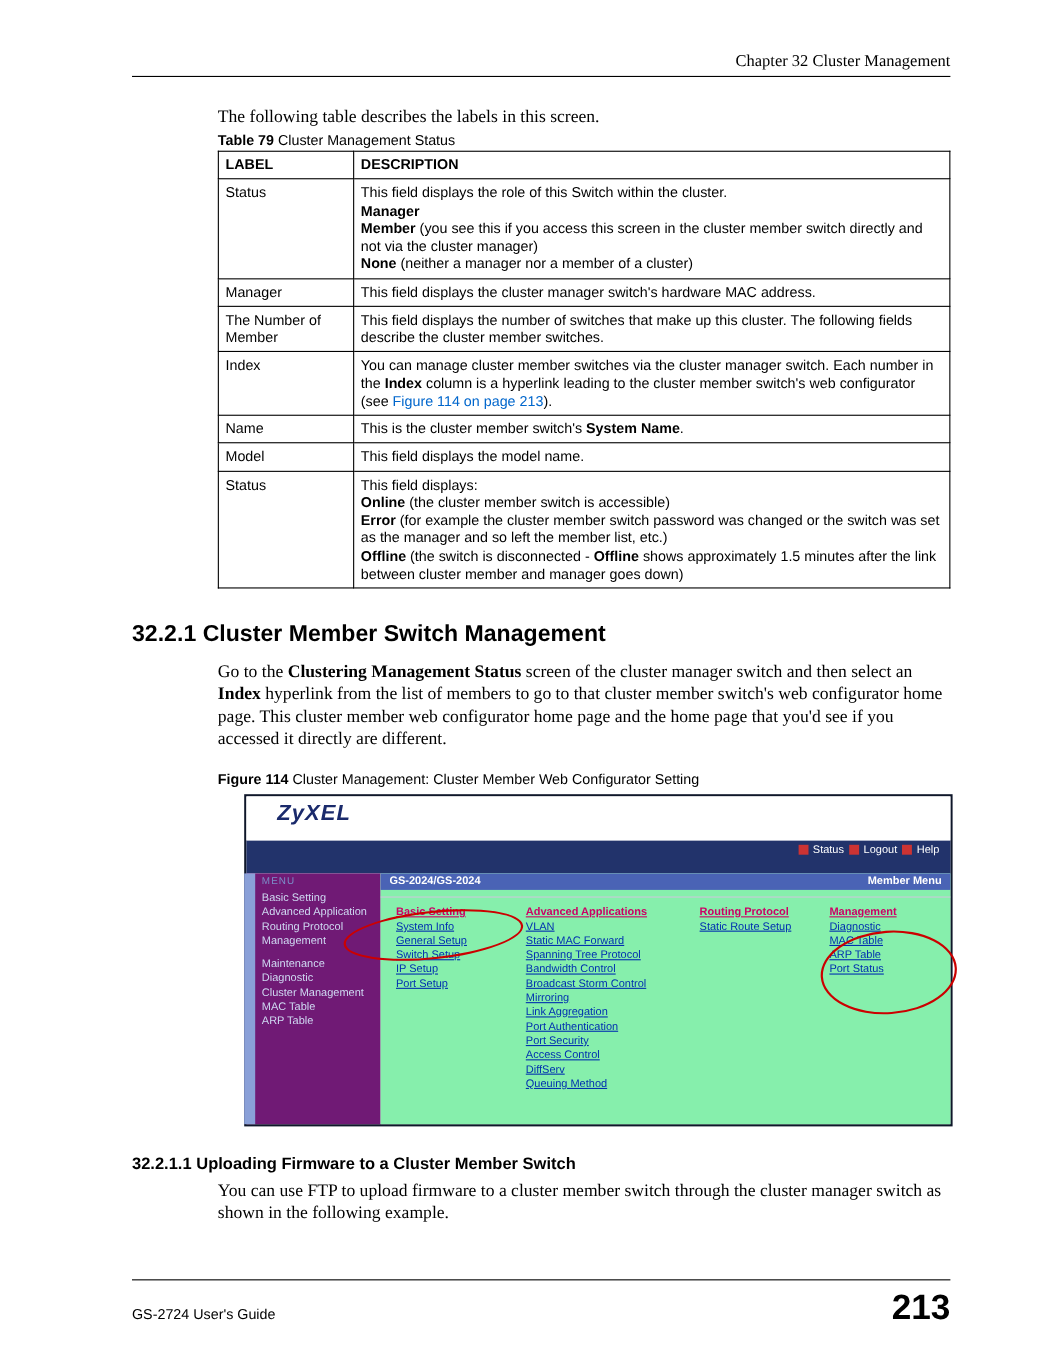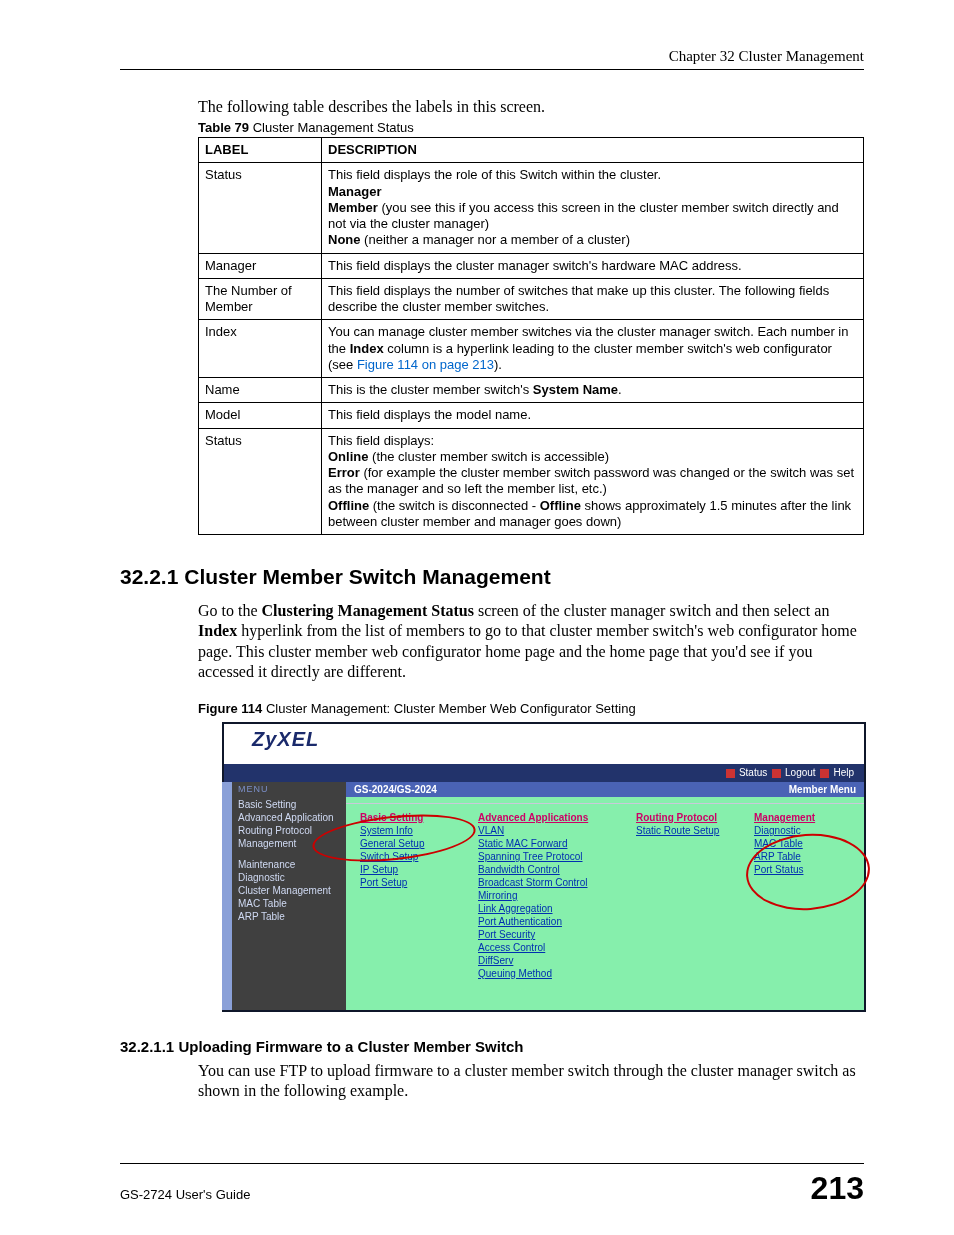--- a/index.html
+++ b/index.html
@@ -98,39 +98,39 @@
   .screenshot .logo {
     position: absolute;
     left: 28px; top: 4px;
     font-style: italic;
     font-weight: bold;
     font-size: 20px;
     color: #1a2a6b;
     letter-spacing: 1px;
   }
   .screenshot .status-bar {
-    height: 18px;
+    height: 30px;
     background: #22336b;
     color: #fff;
     font-size: 10px;
     text-align: right;
     padding-right: 10px;
     line-height: 18px;
   }
   .screenshot .status-bar span { margin-left: 2px; }
   .screenshot .stop-icon {
     display:inline-block; width:9px; height:9px; background:#c33; vertical-align:middle; margin-right:2px;
   }
   .screenshot .body {
     display: flex;
     align-items: stretch;
   }
   .screenshot .sidebar {
     width: 140px;
-    background: #404040;
+    background: #701a75;
     color: #d9e0f4;
     font-size: 10px;
     padding: 0;
     position:relative;
   }
   .vtab {
     position:absolute; left:-2px; top:0; width:10px; height:100%;
     background:#8aa0d8;
   }
   .screenshot .sidebar .menu-label {

